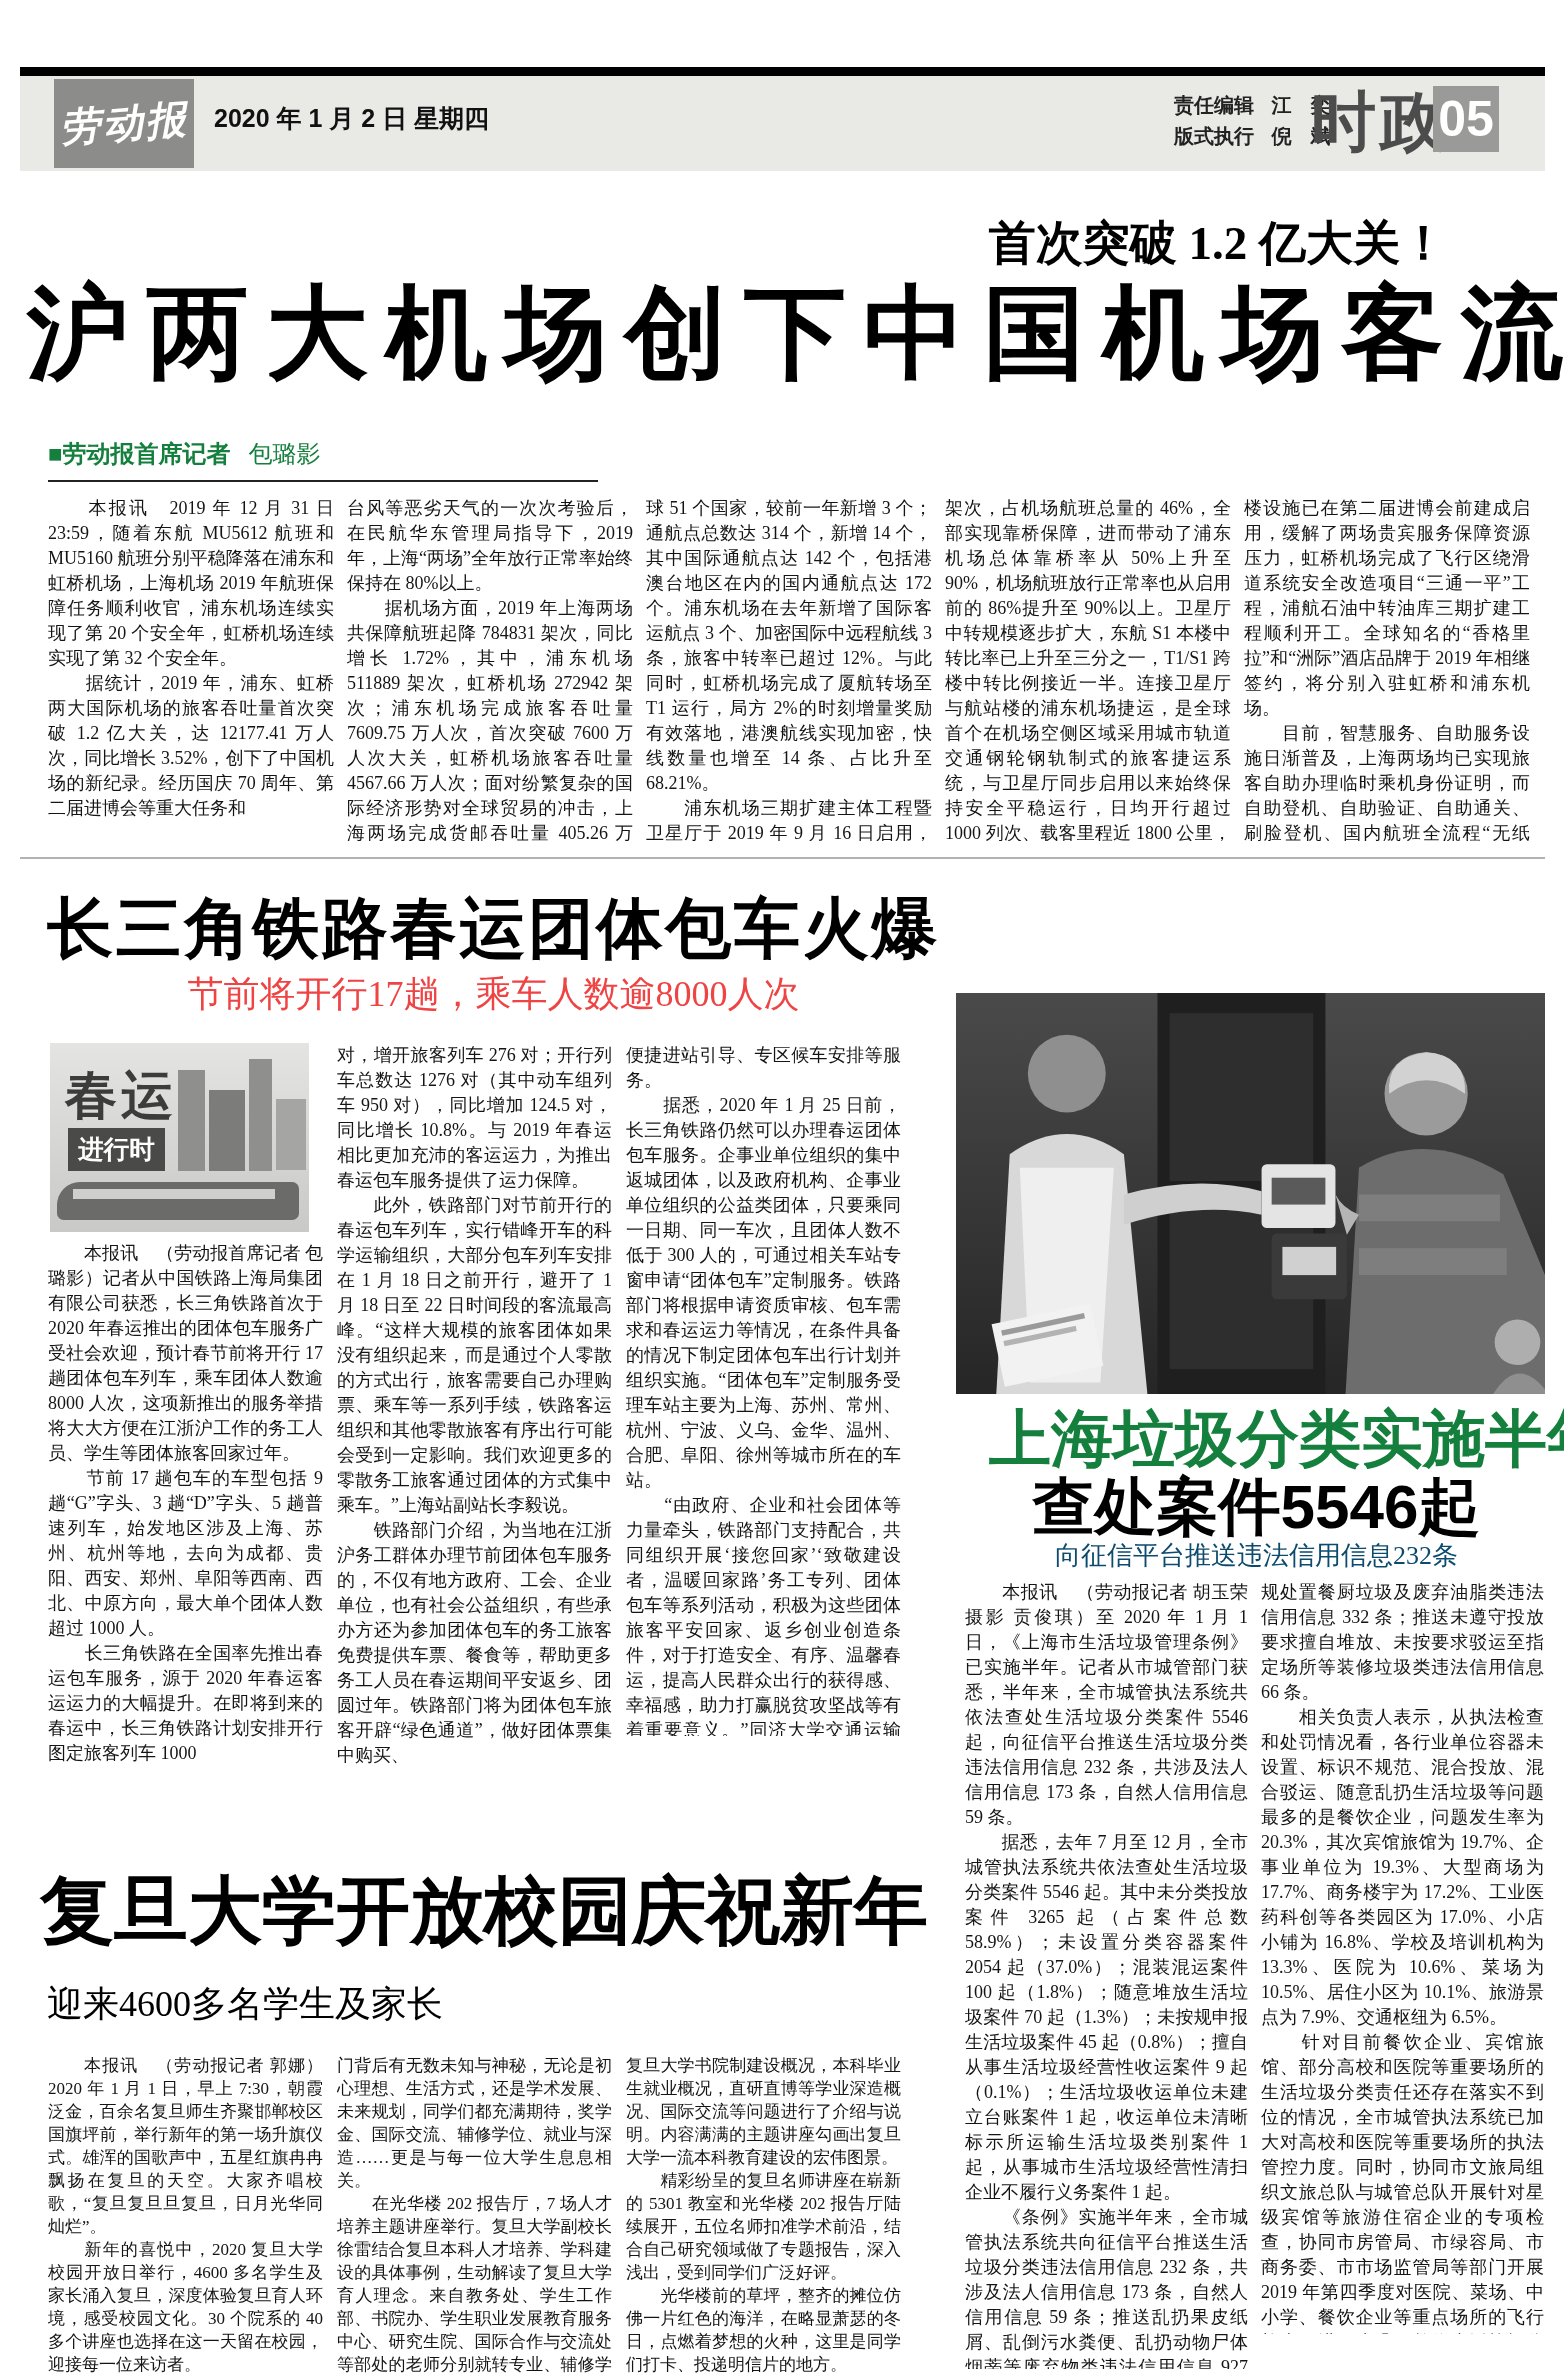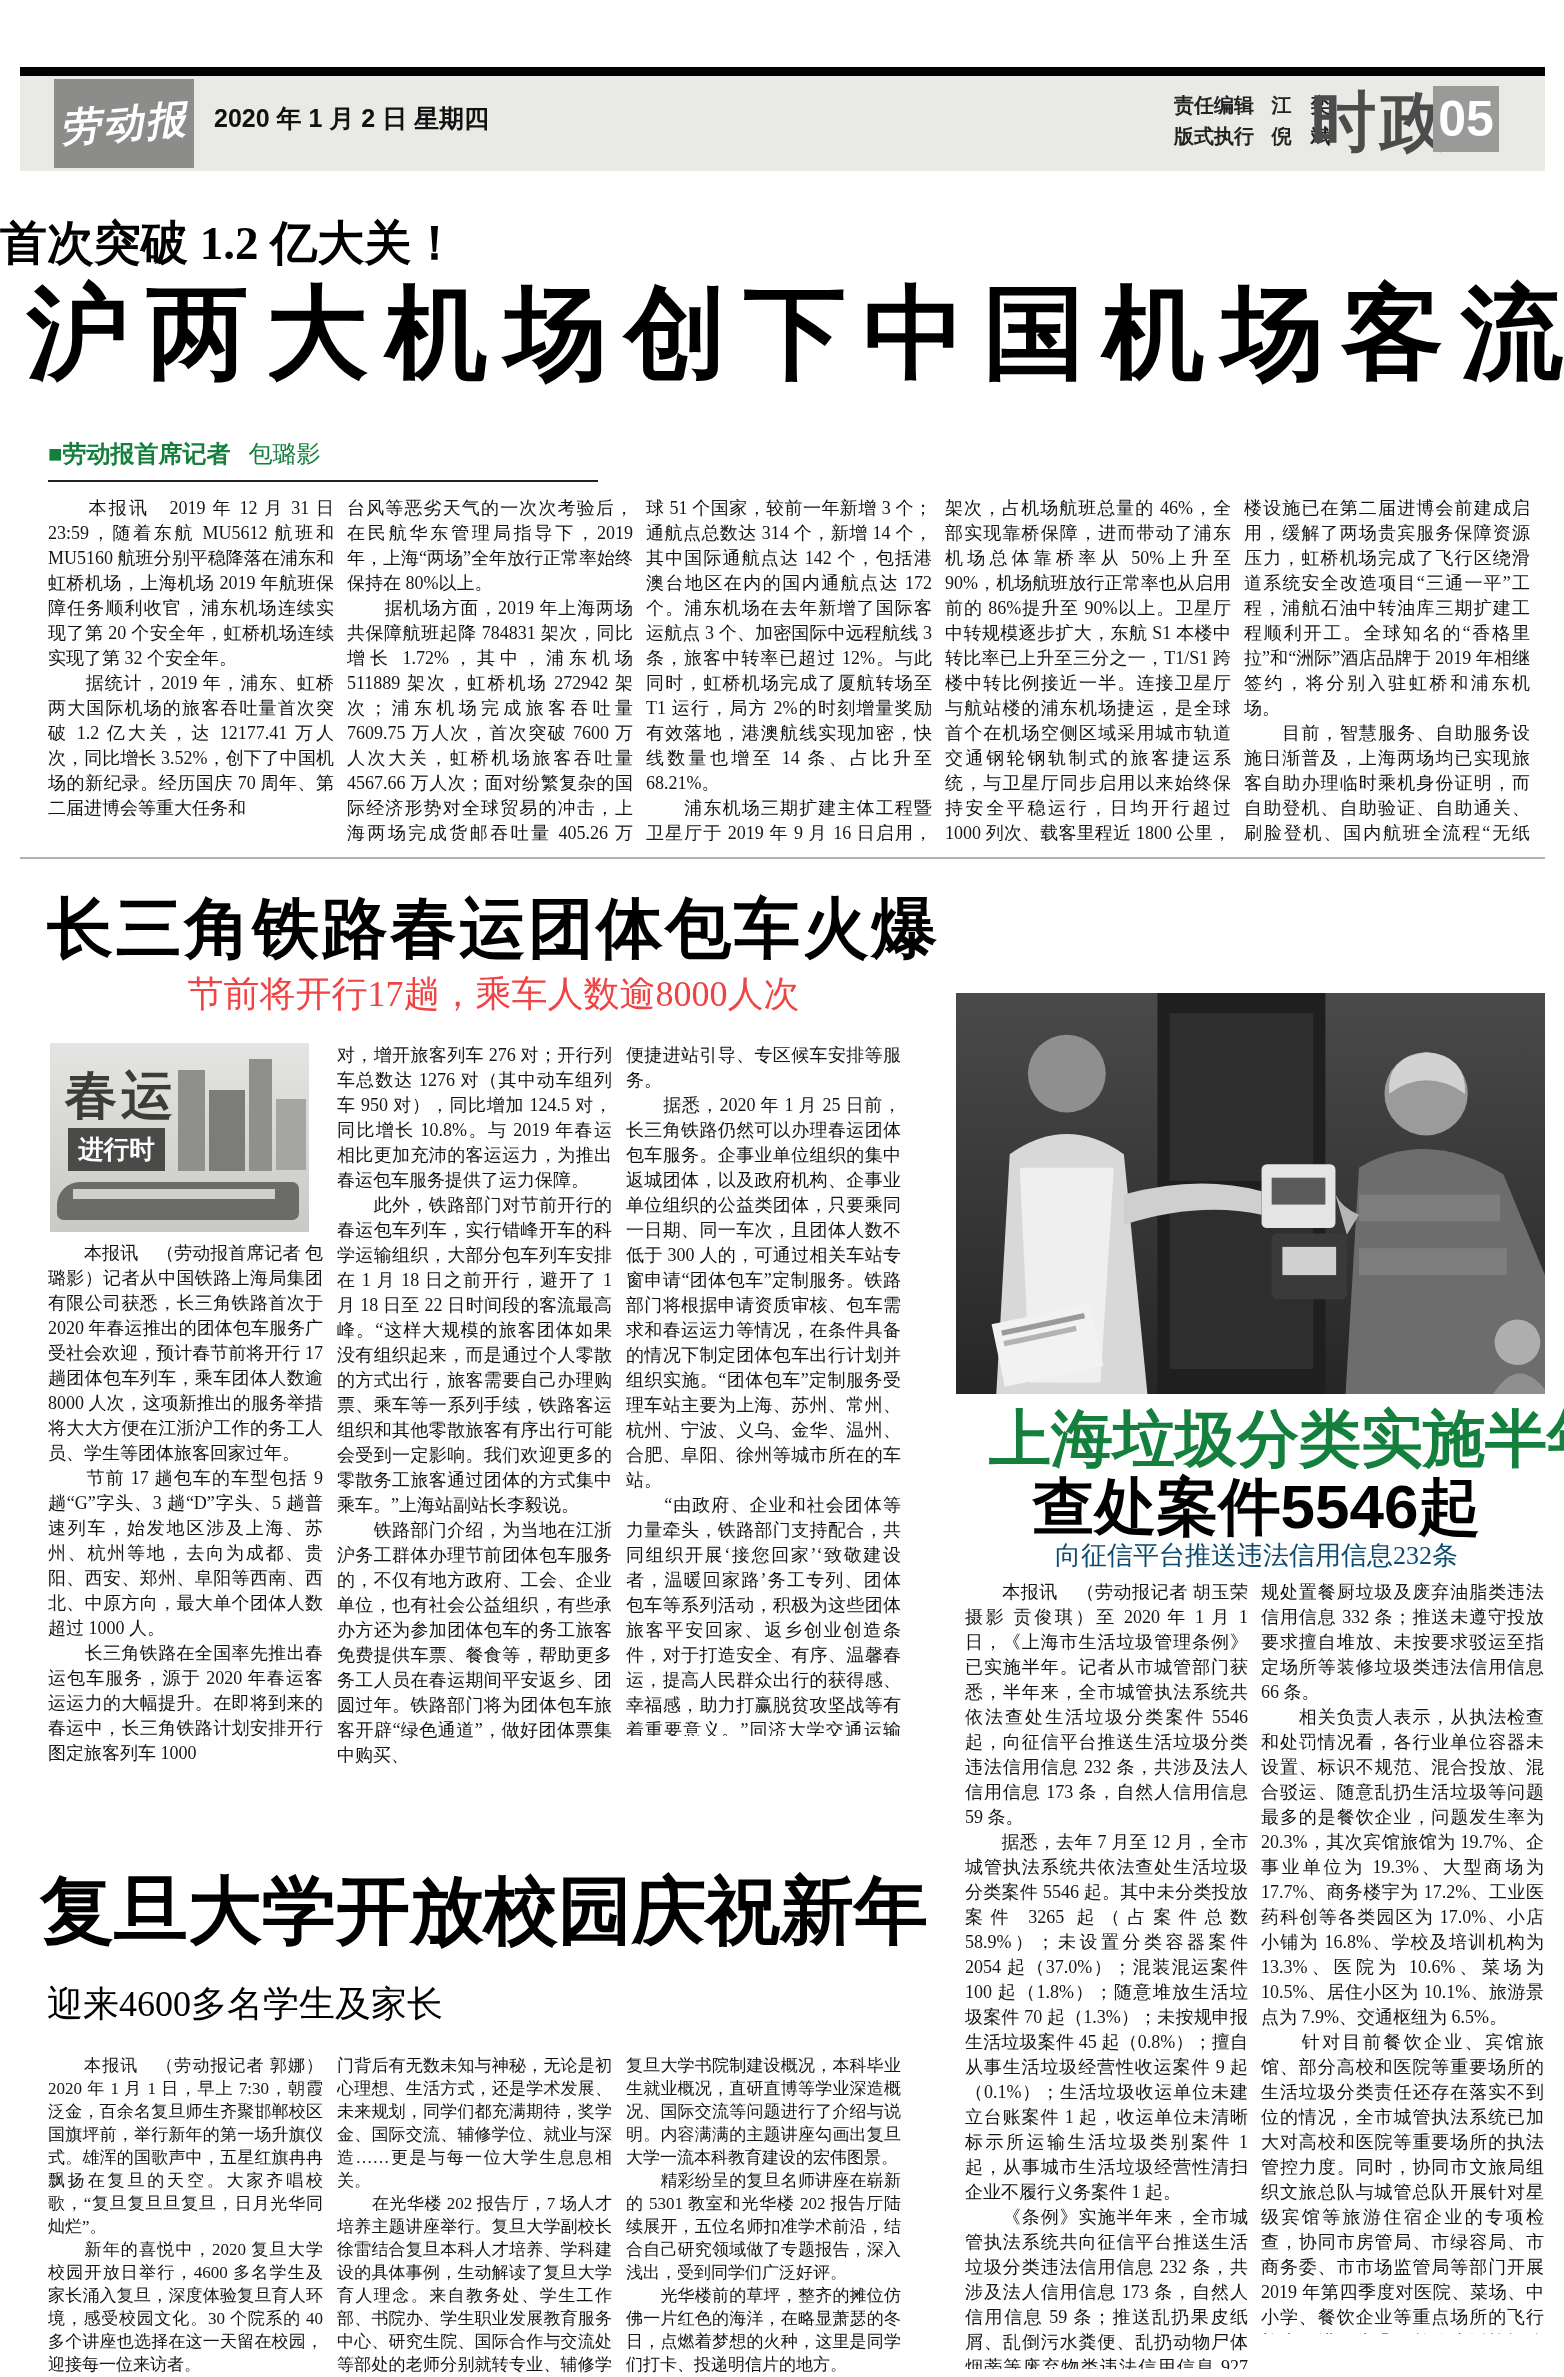--- a/index.html
+++ b/index.html
@@ -17,21 +17,21 @@
         font-weight:bold;font-size:25px;color:#111;text-align:center;}
   .editors{left:1174px;top:90px;font-family:"Liberation Sans",sans-serif;
            font-weight:bold;font-size:20px;color:#222;line-height:31px;}
   .editors .name{margin-left:17.5px;letter-spacing:6.7px;}
   .section-title{left:1311px;top:78px;font-size:65px;font-weight:bold;color:#4c4c4c;
                  font-family:"Liberation Serif",serif;letter-spacing:4px;}
   .pagenum-box{left:1433px;top:86px;width:66px;height:66px;background:#9a9a98;
                display:flex;align-items:center;justify-content:center;}
   .pagenum{font-family:"Liberation Sans",sans-serif;font-weight:bold;font-size:50px;color:#fff;}
   
-  .kicker{left:0;top:212px;width:1447px;text-align:left;font-size:47px;
+  .kicker{left:0;top:212px;width:1447px;text-align:right;font-size:47px;
           font-weight:bold;color:#000;}
   .headline-1{left:27px;top:266px;width:1512px;text-align:center;white-space:nowrap;
               font-family:"Liberation Sans",sans-serif;font-weight:800;font-size:102px;
               letter-spacing:17.5px;color:#000;}
   .byline-1{left:48px;top:438px;font-size:24px;font-weight:bold;color:#15803d;}
   .byline-1 .bname{font-weight:normal;margin-left:12px;}
   .byline-rule{left:48px;top:480px;width:550px;height:2px;background:#222;}
   .coltext{font-size:18px;line-height:25px;text-align:justify;text-justify:inter-ideograph;
            white-space:pre-line;overflow:hidden;color:#141414;}
   .a1col{top:496px;height:345px;width:286px;}

